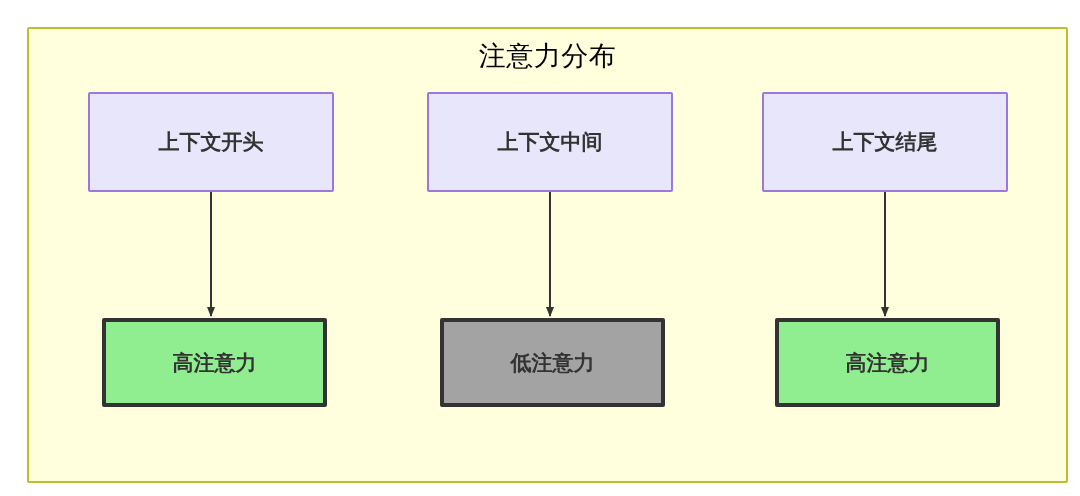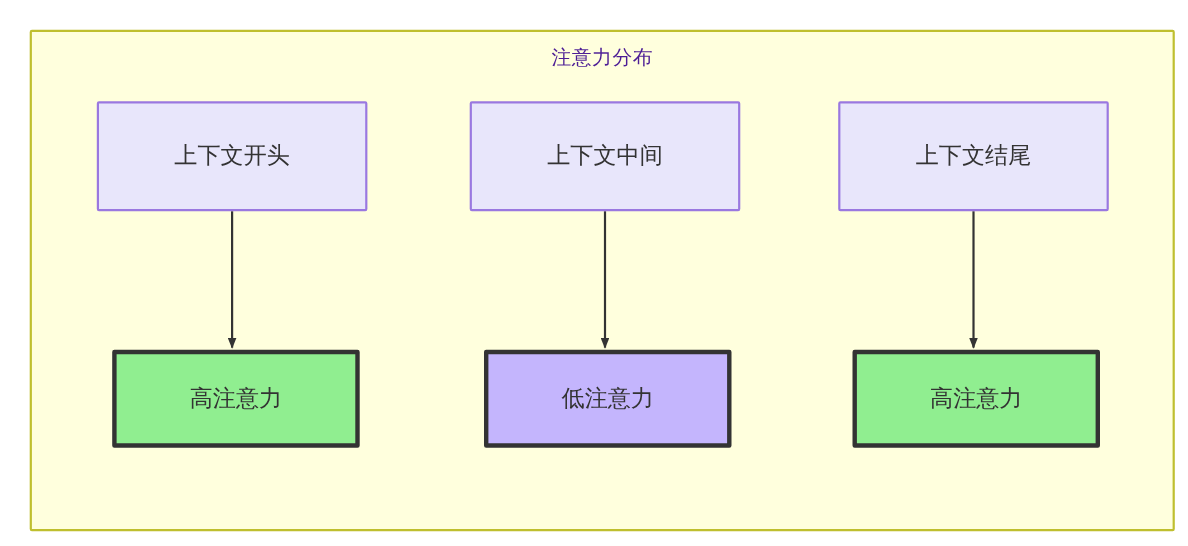--- a/index.html
+++ b/index.html
@@ -33,60 +33,61 @@
     border: 2px solid #bfbf2e;
     border-radius: 2px;
   }
 
   .subgraph-title {
     position: absolute;
     left: 0;
     top: 14px;
     width: 100%;
     text-align: center;
-    font-size: 18px;
+    font-size: 27px;
     line-height: 1;
-    color: #4c1d95;
+    color: #000000;
     letter-spacing: 0.5px;
     white-space: nowrap;
   }
 
   
   .node {
     position: absolute;
     box-sizing: border-box;
     display: flex;
     align-items: center;
     justify-content: center;
     text-align: center;
     color: #333333;
     font-size: 21px;
     line-height: 1.2;
     white-space: nowrap;
+    font-weight: bold;
   }
 
   .node.context {
     background: #e8e6fb;
     border: 2px solid #9a78e0;
     border-radius: 2px;
     width: 246px;
     height: 100px;
     top: 92px;
   }
 
   .node.attention {
     border: 4px solid #333333;
     border-radius: 2px;
     width: 225px;
     height: 89px;
     top: 318px;
   }
 
   .node.attention.high { background: #90ee90; }
-  .node.attention.low  { background: #c4b5fd; }
+  .node.attention.low  { background: #a3a3a3; }
 
   
   .col1.context { left: 88px; }
   .col2.context { left: 427px; }
   .col3.context { left: 762px; }
 
   .col1.attention { left: 102px; }
   .col2.attention { left: 440px; }
   .col3.attention { left: 775px; }
 

